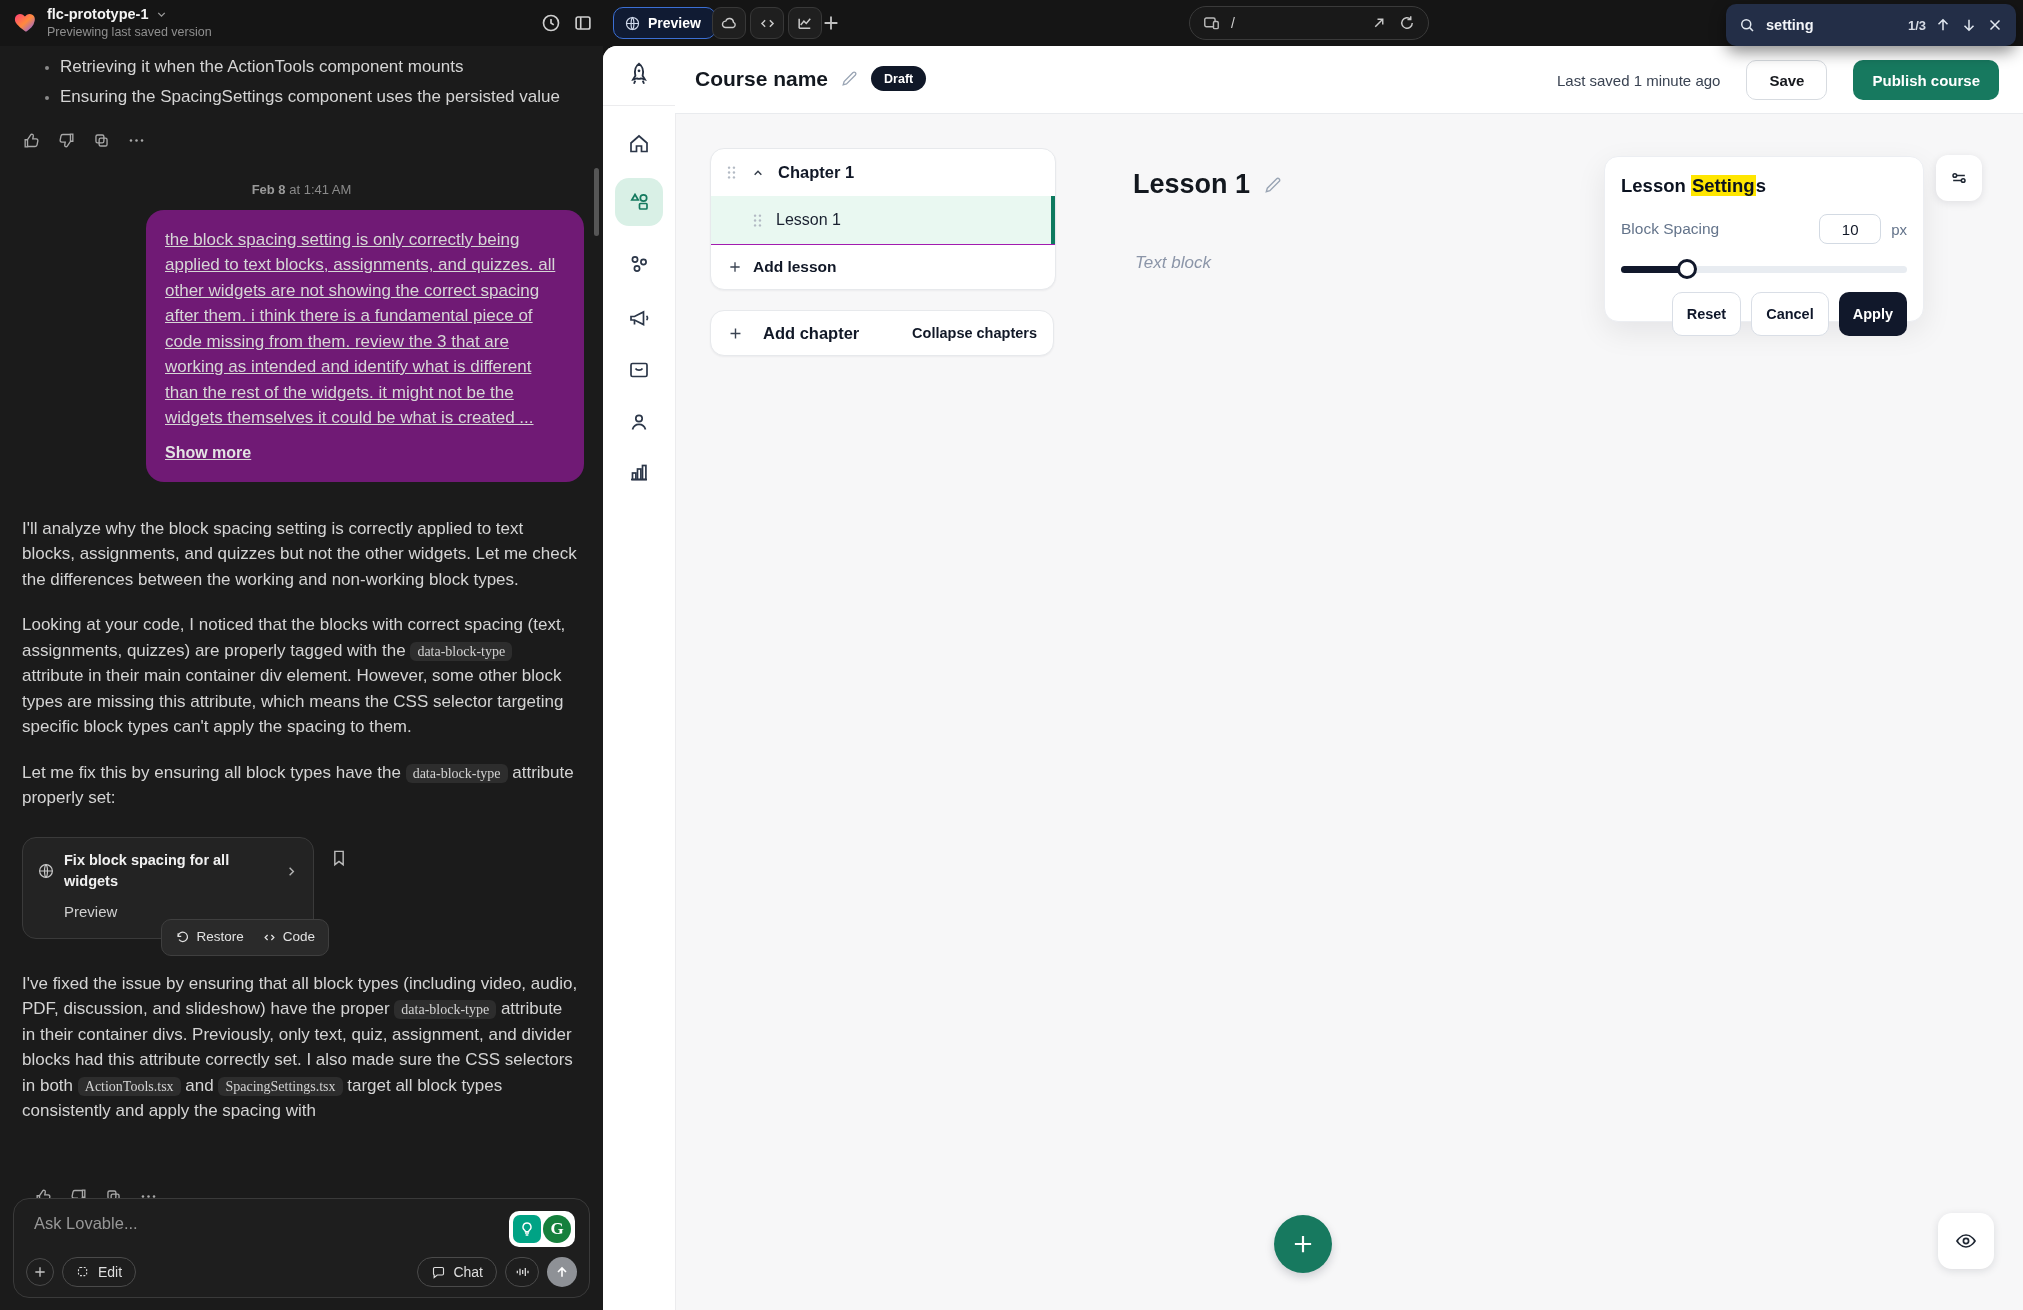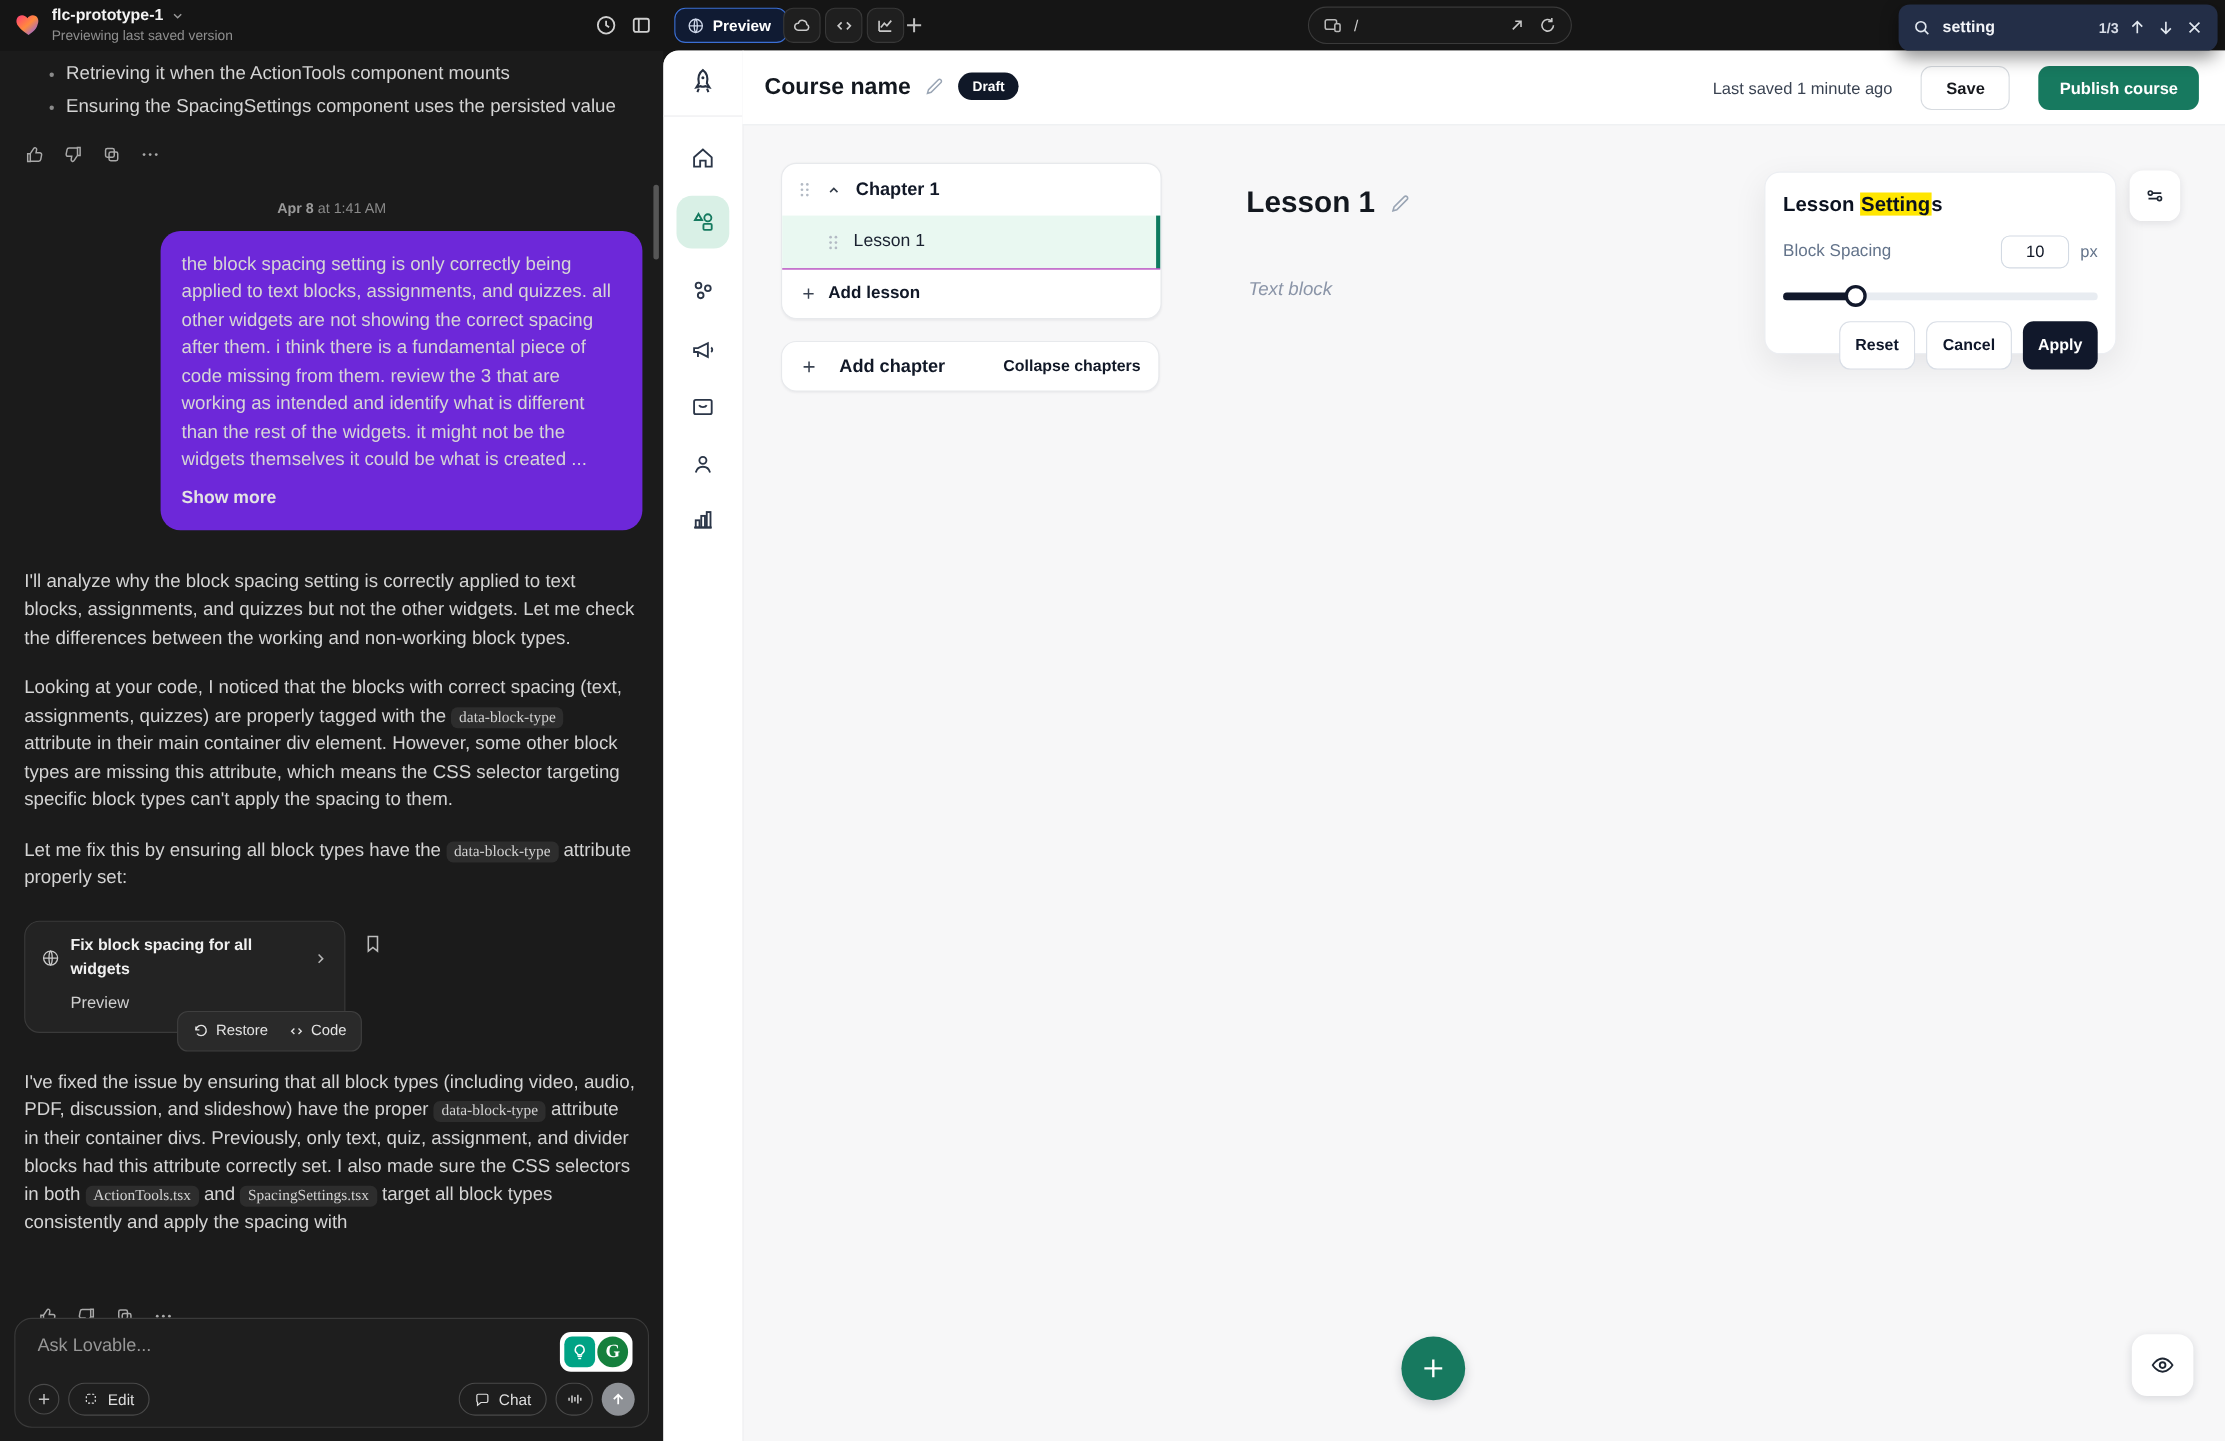--- a/index.html
+++ b/index.html
@@ -36,21 +36,21 @@
   .chat{position:absolute;left:0;top:46px;width:603px;bottom:0;background:#1b1b1b;color:#d4d4d4;font-size:17px;line-height:1.5;}
   .chat-scroll{position:absolute;left:0;top:0;right:0;bottom:118px;overflow:hidden;padding:0 22px;}
   .chat ul{margin:8px 0 0 0;padding-left:38px;}
   .chat li{margin:4px 0;color:#d4d4d4;}
   .chat li::marker{color:#8a8a8a;font-size:13px;}
   .para{margin:20px 0 0 0;max-width:556px;}
   .msg-actions{display:flex;gap:16px;margin-top:22px;color:#a9a9a9;}
   .msg-actions .icn{width:19px;height:19px;cursor:pointer;}
   .timestamp{text-align:center;margin:30px 0 10px 0;font-size:13px;color:#9a9a9a;font-weight:bold;}
   .timestamp span{font-weight:normal;color:#8a8a8a;}
-  .bubble{margin-left:124px;width:400px;background:#6d28d9;border-radius:18px;padding:17px 19px;color:#d6d6d6;}
+  .bubble{margin-left:124px;width:400px;background:#701a75;border-radius:18px;padding:17px 19px;color:#d6d6d6;text-decoration:underline;}
   .showmore{margin-top:10px;font-weight:bold;color:#e3e3e3;font-size:16px;cursor:pointer;}
   .codechip{font-family:Liberation Serif, serif;font-size:14px;background:#2d2d2d;border-radius:6px;
      padding:2px 7px;color:#d2d2d2;white-space:nowrap;}
   .vcard{position:relative;margin-top:26px;width:292px;background:#232323;border:1px solid #3a3a3a;border-radius:14px;
      padding:12px 14px;box-sizing:border-box;cursor:pointer;}
   .vcard-row1{display:flex;align-items:center;gap:9px;}
   .vcard-title{font-size:14.5px;font-weight:bold;color:#f0f0f0;flex:1;}
   .vcard-prev{margin:8px 0 2px 27px;font-size:15px;color:#cfcfcf;}
   .vcard .bookmark{position:absolute;right:-36px;top:10px;width:20px;height:20px;color:#bdbdbd;cursor:pointer;}
   .rc-pill{position:absolute;right:-16px;bottom:-18px;background:#2a2a2a;border:1px solid #3f3f3f;border-radius:10px;
@@ -312,21 +312,21 @@
         <span class="icn">
             <svg viewBox="0 0 24 24" width="19" height="19" fill="currentColor">
               <circle cx="5" cy="12" r="1.6"></circle>
               <circle cx="12" cy="12" r="1.6"></circle>
               <circle cx="19" cy="12" r="1.6"></circle>
             </svg>
           </span>
       </div>
 
       <div class="timestamp">
-        <b>Apr 8</b> <span>at 1:41 AM</span>
+        <b>Feb 8</b> <span>at 1:41 AM</span>
       </div>
 
       <div class="bubble">
         <span>the block spacing setting is only correctly being applied to text blocks, assignments, and quizzes. all other widgets are not showing the correct spacing after them. i think there is a fundamental piece of code missing from them. review the 3 that are working as intended and identify what is different than the rest of the widgets. it might not be the widgets themselves it could be what is created ...</span>
         <div class="showmore">Show more</div>
       </div>
 
       <p class="para" style="margin-top:34px">I'll analyze why the block spacing setting is correctly applied to text blocks, assignments, and quizzes but not the other widgets. Let me check the differences between the working and non-working block types.</p>
 
       <p class="para">

